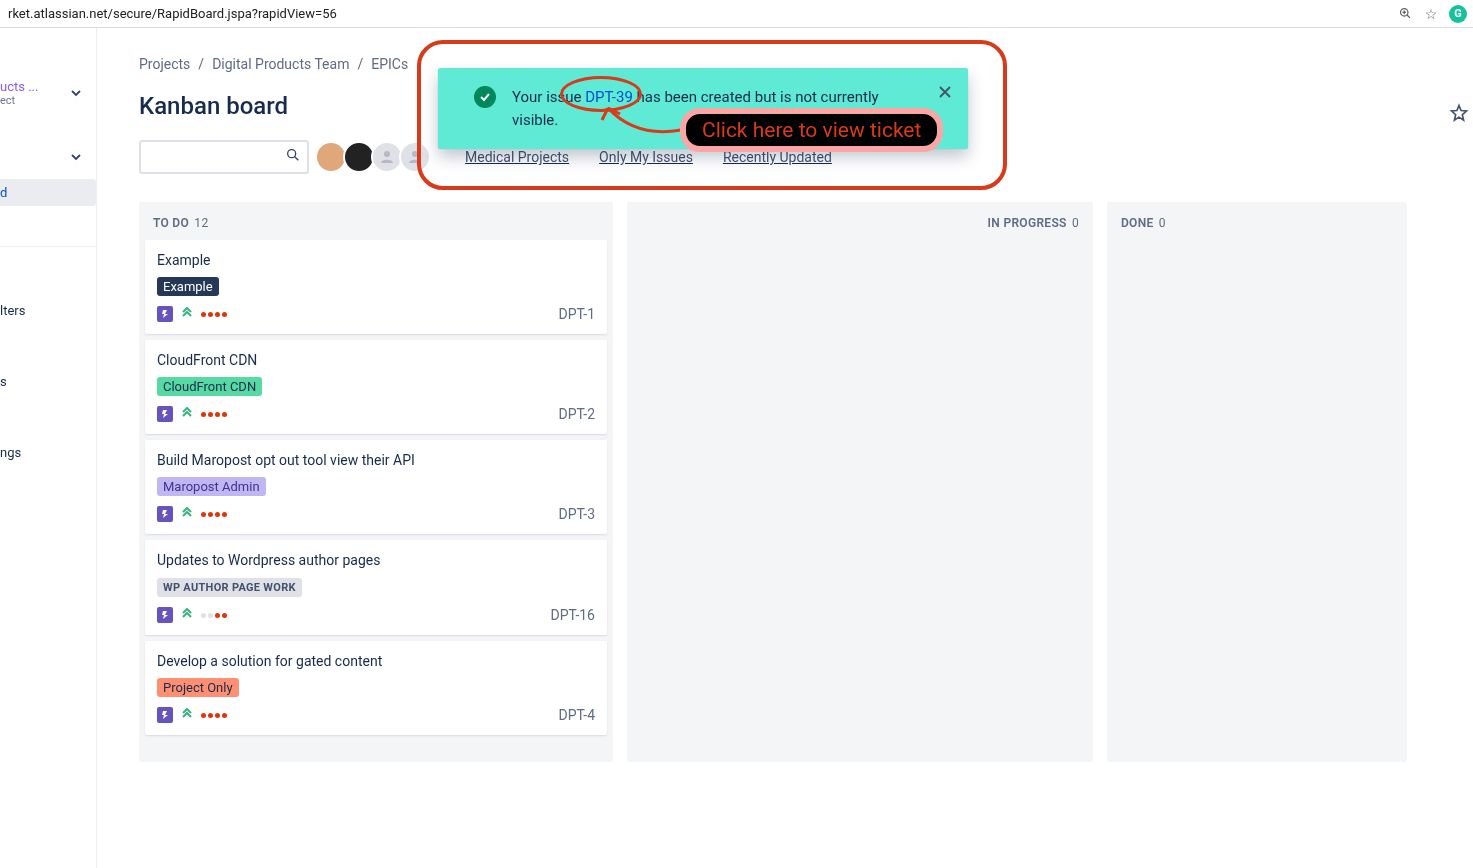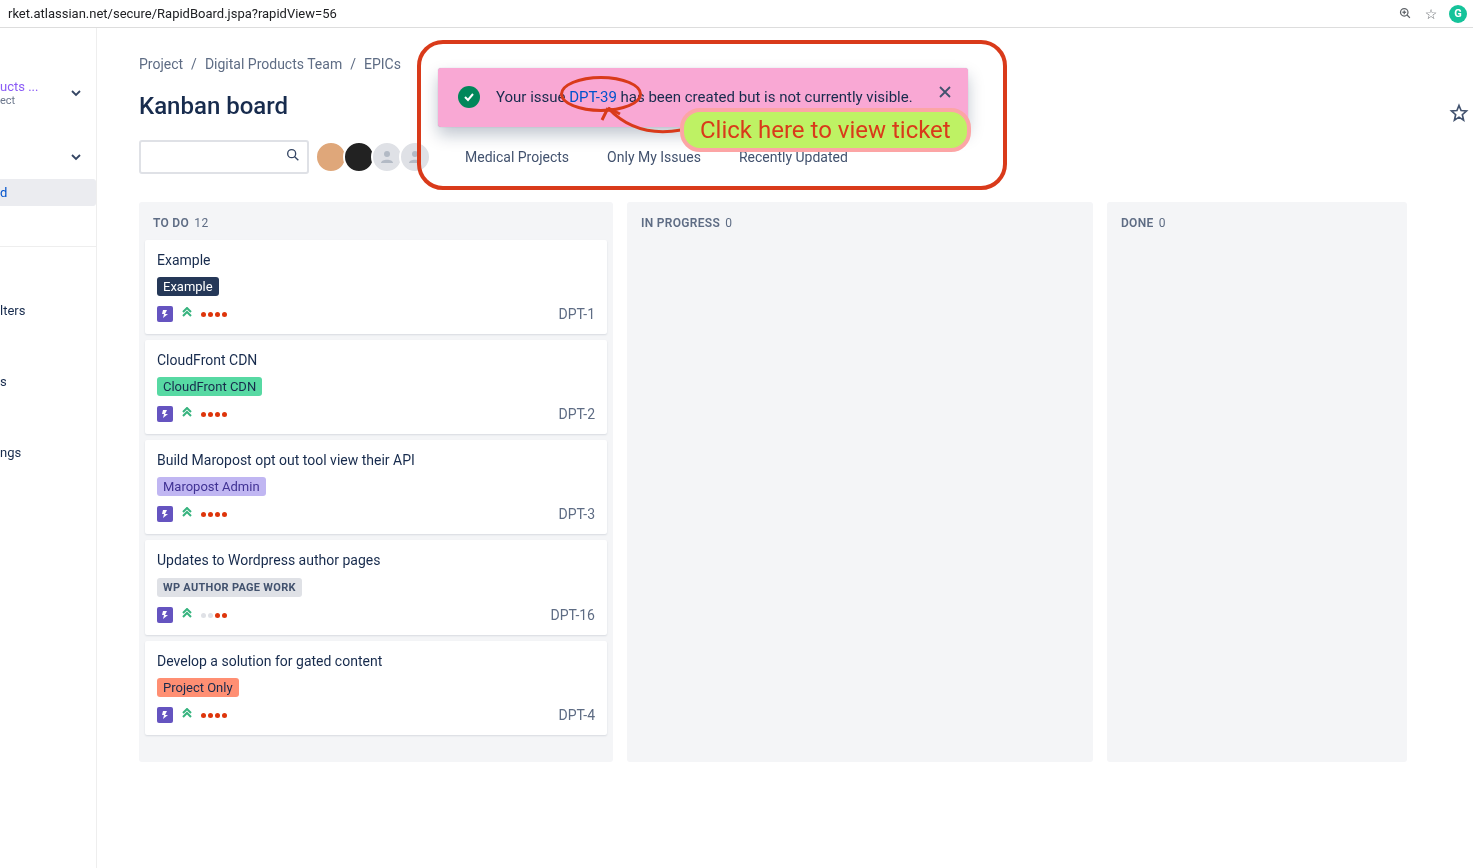--- a/index.html
+++ b/index.html
@@ -37,28 +37,28 @@
   .search-icon { position: absolute; right: 8px; top: 50%; transform: translateY(-50%); color: #344563; }
 
   .avatars { display: flex; }
   .avatar { width: 32px; height: 32px; border-radius: 50%; margin-left: -4px; border: 2px solid #fff; display: flex; align-items: center; justify-content: center; overflow: hidden; }
   .avatar.a1 { background: #dfa77a; }
   .avatar.a2 { background: #222; }
   .avatar.a3 { background: #dfe1e6; }
   .avatar.a4 { background: #dfe1e6; }
   .avatar svg { width: 18px; height: 18px; }
 
-  .quick-filters { display: flex; gap: 38px; margin-left: 24px; }
+  .quick-filters { display: flex; gap: 30px; margin-left: 24px; text-decoration: underline; }
   .qf { font-size: 14px; color: #42526E; cursor: pointer; }
 
   
   .board { display: flex; gap: 14px; margin-top: 28px; }
   .column { background: #f4f5f7; border-radius: 3px; min-height: 560px; }
   .column.todo { width: 474px; }
-  .column.progress { width: 466px; }
+  .column.progress { width: 466px; text-align: right; }
   .column.done { width: 300px; }
   .col-header { padding: 14px 14px 10px; font-size: 12px; font-weight: 600; color: #5E6C84; letter-spacing: 0.3px; }
   .col-header .count { color: #5E6C84; margin-left: 2px; font-weight: 400; }
 
   .cards { padding: 0 6px 6px; display: flex; flex-direction: column; gap: 6px; }
   .card { background: #fff; border-radius: 2px; box-shadow: 0 1px 2px rgba(9,30,66,0.12); padding: 12px; cursor: pointer; }
   .card-title { font-size: 14px; color: #172B4D; margin-bottom: 8px; }
   .epic-label { display: inline-block; padding: 2px 6px; border-radius: 3px; font-size: 13px; margin-bottom: 10px; }
   .epic-dark { background: #253858; color: #fff; }
   .epic-green { background: #57d9a3; color: #172B4D; }
@@ -71,30 +71,30 @@
   .type-icon { width: 16px; height: 16px; background: #6554C0; border-radius: 2px; display: flex; align-items: center; justify-content: center; }
   .type-icon svg { width: 10px; height: 10px; }
   .prio-icon { width: 16px; height: 16px; display: flex; align-items: center; justify-content: center; }
   .dots { display: flex; gap: 2px; }
   .dot { width: 5px; height: 5px; border-radius: 50%; }
   .dot.red { background: #de350b; }
   .dot.grey { background: #dfe1e6; }
   .card-key { font-size: 14px; color: #5E6C84; }
 
   
-  .flag { position: absolute; top: 68px; left: 438px; width: 530px; background: #f9a8d4; border-radius: 3px; box-shadow: 0 8px 16px rgba(9,30,66,0.25), 0 0 1px rgba(9,30,66,0.3); padding: 18px 20px; display: flex; gap: 16px; z-index: 100; }
+  .flag { position: absolute; top: 68px; left: 438px; width: 530px; background: #5eead4; border-radius: 3px; box-shadow: 0 8px 16px rgba(9,30,66,0.25), 0 0 1px rgba(9,30,66,0.3); padding: 18px 36px; display: flex; gap: 16px; z-index: 100; }
   .flag-icon { width: 22px; height: 22px; border-radius: 50%; background: #00875A; display: flex; align-items: center; justify-content: center; flex-shrink: 0; }
   .flag-body { font-size: 15px; color: #172B4D; line-height: 1.5; padding-right: 20px; }
   .flag-body .link { color: #0052cc; }
   .flag-close { position: absolute; right: 16px; top: 16px; cursor: pointer; color: #42526E; }
 
   
   .anno-outer { position: absolute; top: 40px; left: 417px; width: 590px; height: 150px; border: 4px solid #d93a1a; border-radius: 26px; z-index: 50; pointer-events: none; }
   .anno-circle { position: absolute; top: 76px; left: 560px; width: 82px; height: 36px; border: 3px solid #d93a1a; border-radius: 50%; z-index: 110; pointer-events: none; }
-  .anno-label { position: absolute; top: 108px; left: 680px; border: 4px solid #fca5a5; border-radius: 20px; padding: 4px 16px; color: #d93a1a; font-size: 24px; z-index: 110; background: #bef264; pointer-events: none; }
+  .anno-label { position: absolute; top: 108px; left: 680px; border: 6px solid #fca5a5; border-radius: 20px; padding: 4px 16px; color: #d93a1a; font-size: 21px; z-index: 110; background: #000000; pointer-events: none; }
   .anno-arrow { position: absolute; top: 100px; left: 596px; z-index: 110; pointer-events: none; }
 
   
   .star-btn { position: absolute; right: 0; top: 95px; width: 28px; height: 36px; display: flex; align-items: center; justify-content: center; color: #42526E; }
 </style>
 </head>
 <body>
 
 <div class="url-bar">
   <span class="url">rket.atlassian.net/secure/RapidBoard.jspa?rapidView=56</span>
@@ -149,21 +149,21 @@
       <span>s</span>
     </div>
     <div style="height:44px"></div>
     <div class="sidebar-row">
       <span>ngs</span>
     </div>
   </div>
 
   <div class="main">
     <div class="breadcrumb">
-      <a>Project</a>
+      <a>Projects</a>
       <span class="sep">/</span>
       <a>Digital Products Team</a>
       <span class="sep">/</span>
       <a>EPICs</a>
     </div>
     <h1 class="page-title">Kanban board</h1>
 
     <div class="toolbar">
       <div class="search-wrap">
         <input class="search-input" style="">

